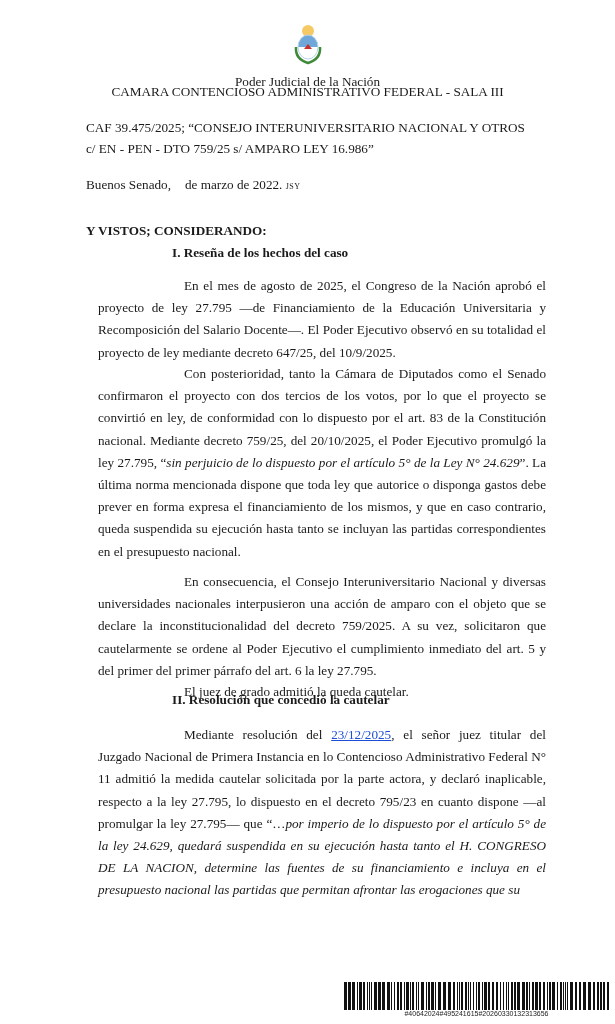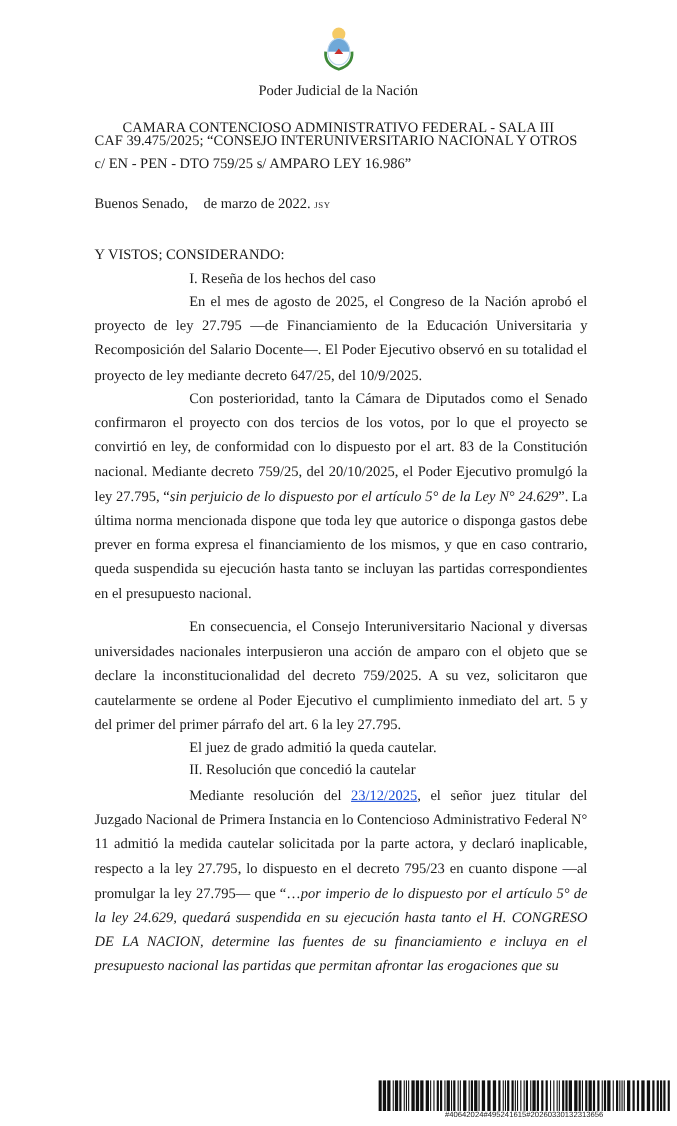--- a/index.html
+++ b/index.html
@@ -5,31 +5,31 @@
   html, body { margin: 0; padding: 0; }
   body {
     width: 615px; height: 1024px; background: #ffffff; overflow: hidden;
     font-family: "Liberation Serif", "DejaVu Serif", serif; color: #1a1a1a;
     position: relative;
   }
   .page { position: absolute; left: 0; top: 0; width: 519px; height: 1024px; }
   .crest { position: absolute; left: 292px; top: 23px; width: 32px; height: 42px; }
   .hdr { position: absolute; left: 0; width: 615px; text-align: center; font-size: 13.2px; }
   .hdr1 { top: 74px; }
-  .hdr2 { top: 108px; }
+  .hdr2 { top: 84px; }
   .caf { position: absolute; left: 86px; width: 448px; font-size: 13.2px; line-height: 21px; top: 117px; }
   .date { position: absolute; left: 86px; top: 177px; font-size: 13.2px; }
   .date .gap { display: inline-block; width: 14px; }
   .date .jsy { font-size: 8px; letter-spacing: 0.5px; }
-  .vistos { position: absolute; left: 86px; top: 223px; font-size: 13.2px; font-weight: normal; }
-  .sec { position: absolute; left: 172px; font-size: 13.2px; font-weight: normal; }
+  .vistos { position: absolute; left: 86px; top: 223px; font-size: 13.2px; font-weight: bold; }
+  .sec { position: absolute; left: 172px; font-size: 13.2px; font-weight: bold; }
   .sec1 { top: 245px; }
   .para {
     position: absolute; left: 86px; width: 448px; font-size: 13.2px; line-height: 22.2px;
-    text-align: justify; text-indent: 86px; margin: 0;
+    text-align: justify; text-indent: 86px; margin: 12px;
   }
   .p1 { top: 263px; }
   .p2 { top: 351px; }
   .p3 { top: 559px; }
   .p4 { top: 669px; }
   .sec2 { top: 692px; }
   .p5 { top: 712px; }
   .p5 .link { color: #1d4ed8; text-decoration: underline; }
   .barcode-wrap { position: absolute; left: 344px; top: 982px; width: 265px; height: 38px; }
   .barcode { position: absolute; left: 0; top: 0; width: 265px; height: 28px; }

